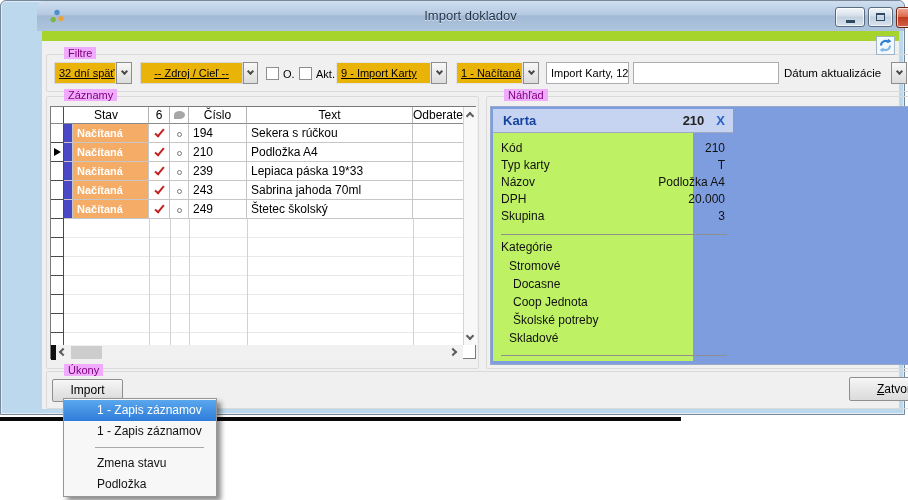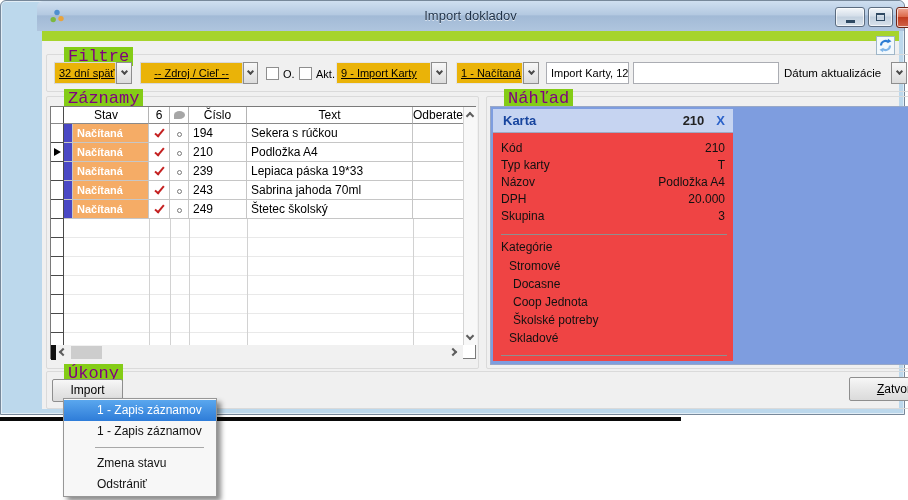--- a/index.html
+++ b/index.html
@@ -33,22 +33,22 @@
   .content { position:relative; margin:0 5px; height:368px; background:#F0F0F0; }
   .win-bottom { height:6px; }
 
   .shadow-line { position:absolute; left:0; top:417px; width:681px; height:4px; background:#0A0A0A; z-index:4; }
 
   .refresh-btn { position:absolute; left:876px; top:36px; width:19px; height:19px; z-index:6;
     background:#F2F8FC; border:1px solid #9FB6C8; display:flex; align-items:center; justify-content:center; }
 
   
   .gb { position:absolute; border:1px solid #DADADA; border-radius:2px; }
-  .gb-label { position:absolute; top:-8px; left:17px; background:#84cc16; padding:0 4px;
-    color:#800080; font-size:17px;font-family:Liberation Mono, monospace; }
+  .gb-label { position:absolute; top:-8px; left:17px; background:#f0abfc; padding:0 4px;
+    color:#800080; font-size:11px; }
 
   
   .combo-text { position:absolute; height:22px; background:#eab308; border:1px solid #D8D8D8;
     font-size:11px; line-height:20px; padding:0 4px; white-space:nowrap; overflow:hidden; color:#000;text-decoration:underline; }
   .combo-btn { position:absolute; width:16px; height:22px; border:1px solid #8E8E8E;
     background:linear-gradient(180deg,#F8F8F8,#DCDCDC); display:flex; align-items:center; justify-content:center; }
   .chev { width:5px; height:5px; border-right:2px solid #4A4A4A; border-bottom:2px solid #4A4A4A;
     transform:rotate(45deg); margin-top:-3px; }
   .tfield { position:absolute; height:22px; background:#fff; border:1px solid #ABADB3;
     font-size:11px; line-height:20px; padding:0 4px; white-space:nowrap; overflow:hidden; }
@@ -79,21 +79,21 @@
   .vline { position:absolute; top:112px; height:126px; width:1px; background:#D2D2D2; }
 
   .vscroll { position:absolute; left:412px; top:0; width:14px; height:238px; background:#F8F8F8; border-left:1px solid #D4D4D4; }
   .hscroll { position:absolute; left:0; top:238px; width:412px; height:15px; background:#F1F1F1; }
   .sb-chev { position:absolute; width:6px; height:6px; border-right:2px solid #5E5E5E; border-bottom:2px solid #5E5E5E; }
   .hthumb { position:absolute; left:20px; top:1px; width:31px; height:13px; background:#CDCDCD; }
   .hs-black { position:absolute; left:0; top:0; width:5px; height:15px; background:#111; }
 
   
   .panel { position:absolute; left:448px; top:65px; width:439px; height:259px; background:#7E9DDF; border:1px solid #98A8C8; }
-  .card { position:absolute; left:2px; top:2px; width:240px; height:252px; background:#ef4444; }
+  .card { position:absolute; left:2px; top:2px; width:200px; height:252px; background:#bef264; }
   .card-header { position:absolute; left:0; top:0; width:240px; height:24px; background:#C6D4F1;
     border-bottom:1px solid #9FA9C4; display:flex; align-items:center; }
   .card-title { font-size:13px; font-weight:bold; color:#17449E; padding-left:10px; flex:1; }
   .card-num { font-size:13px; font-weight:bold; color:#222; }
   .card-x { font-size:13px; font-weight:bold; color:#2B62C9; margin:0 8px 0 12px; cursor:default; }
   .pv-row { position:absolute; left:8px; width:224px; height:16px; font-size:12px; color:#111;
     display:flex; justify-content:space-between; line-height:16px; }
   .pv-sep { position:absolute; left:8px; width:226px; height:1px; background:#8F8F8F; }
   .pv-label { position:absolute; left:8px; font-size:12px; color:#111; }
   .cat { position:absolute; font-size:12px; color:#111; }
@@ -342,16 +342,16 @@
     </svg>
   </div>
 
   <div class="shadow-line"></div>
 
   <div class="menu">
     <div class="menu-item menu-item-hl">1 - Zapis záznamov</div>
     <div class="menu-item">1 - Zapis záznamov</div>
     <div class="menu-sep"></div>
     <div class="menu-item">Zmena stavu</div>
-    <div class="menu-item">Odstrániť</div>
+    <div class="menu-item">Podložka</div>
   </div>
 
 </div>
 
 </body></html>

